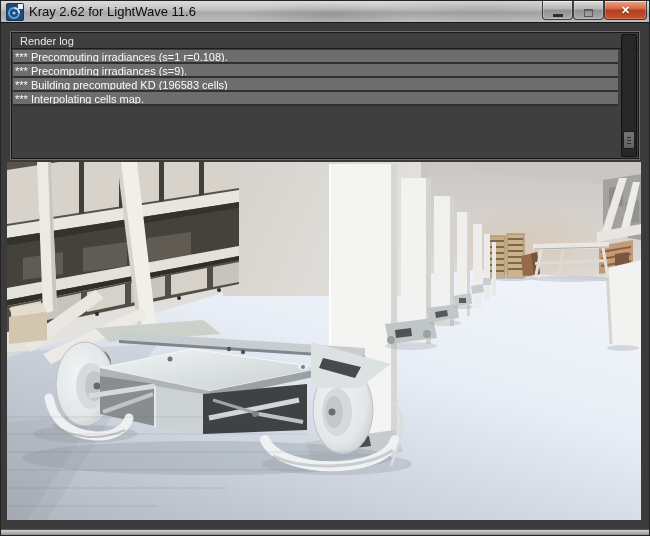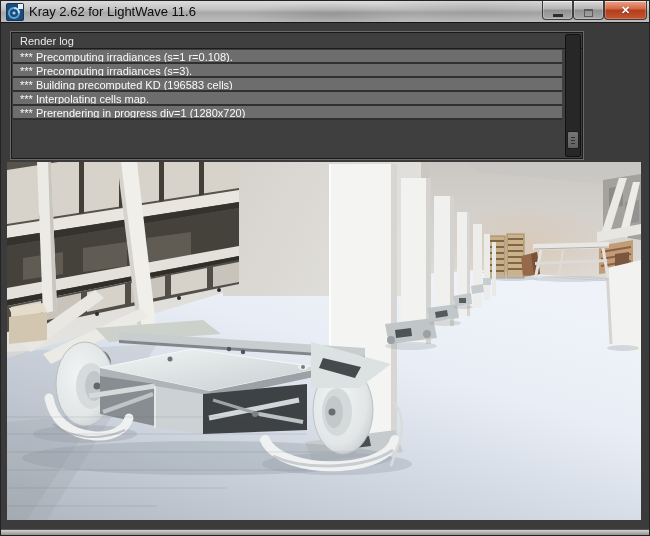--- a/index.html
+++ b/index.html
@@ -38,33 +38,33 @@
   }
   .win-btn.close{
     width:43px;
     background:linear-gradient(180deg,#eaa68e 0%,#d5653f 45%,var(--close-button-red,#b13d20) 50%,#c6552e 100%);
   }
   .glyph-min{display:block;width:10px;height:3px;background:#2e2e2e;margin:10px auto 0;}
   .glyph-max{display:block;width:9px;height:8px;border:1px solid #5c5c5c;border-top:2px solid #5c5c5c;margin:5px auto 0;}
   .glyph-close{display:block;text-align:center;color:#fff;font-size:11px;font-weight:bold;line-height:18px;text-shadow:0 1px 1px rgba(0,0,0,.45);}
   
   .log-panel{
-    position:absolute;left:10px;top:31px;width:572px;height:127px;
+    position:absolute;left:10px;top:31px;width:628px;height:127px;
     background:var(--log-panel-bg,#3f3f3f);
     border:1px solid #191919;
     outline:1px solid #6a6a6a;
   }
   .log-header{
     height:16px;line-height:16px;padding-left:8px;
     font-size:11px;color:#e9e9e9;
     border-bottom:1px solid #1c1c1c;
   }
   .log-rows{position:absolute;left:1px;top:17px;right:20px;}
   .log-row{
-    height:14px;line-height:14px;padding-left:7px;
+    height:14px;line-height:14px;padding-left:2px;
     background:var(--log-row-bg,#6d6d6d);
     border-bottom:2px solid #303030;
     font-size:11px;color:#fafafa;white-space:nowrap;overflow:hidden;
   }
   .log-scrollbar{
     position:absolute;top:1px;bottom:1px;right:1px;width:16px;
     background:#272727;border:1px solid #121212;border-radius:2px;
   }
   .scroll-thumb{
     position:absolute;left:1px;right:1px;bottom:7px;height:18px;
@@ -113,24 +113,23 @@
       <button class="win-btn close" title="Close">
         <span class="glyph-close">✕</span>
       </button>
     </div>
   </div>
 
   <div class="log-panel">
     <div class="log-header">Render log</div>
     <div class="log-rows">
         <div class="log-row">*** Precomputing irradiances (s=1 r=0.108).</div>
-        <div class="log-row">*** Precomputing irradiances (s=3).</div>
+        <div class="log-row">*** Precomputing irradiances (s=9).</div>
         <div class="log-row">*** Building precomputed KD (196583 cells)</div>
         <div class="log-row">*** Interpolating cells map.</div>
-        <div class="log-row">*** Prerendering in progress div=1 (1280x720)</div>
       </div>
     <div class="log-scrollbar">
       <div class="scroll-thumb"></div>
     </div>
   </div>
 
   <div class="render-frame">
     <svg viewBox="0 0 634 358" preserveAspectRatio="none">
       <defs>
         <linearGradient id="wallG" x1="0" y1="0" x2="0" y2="1">

